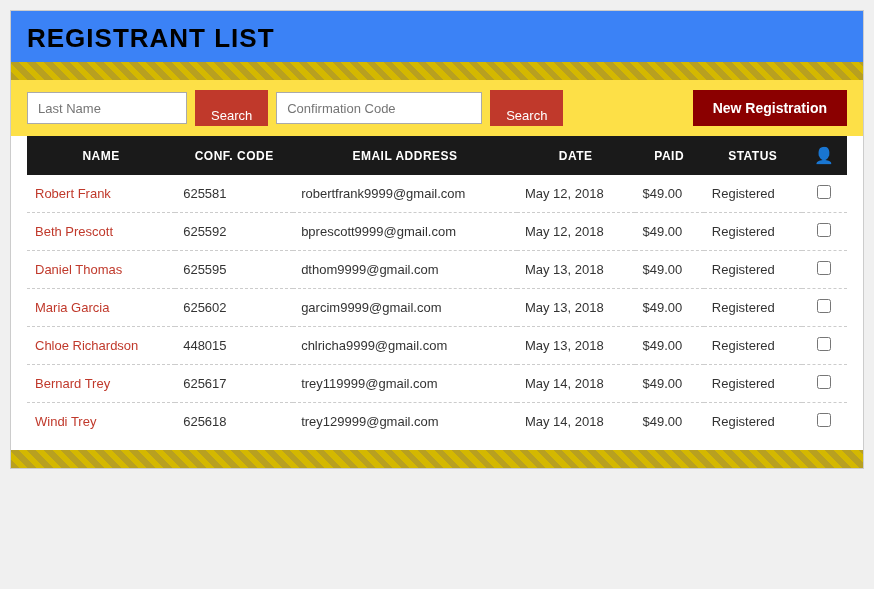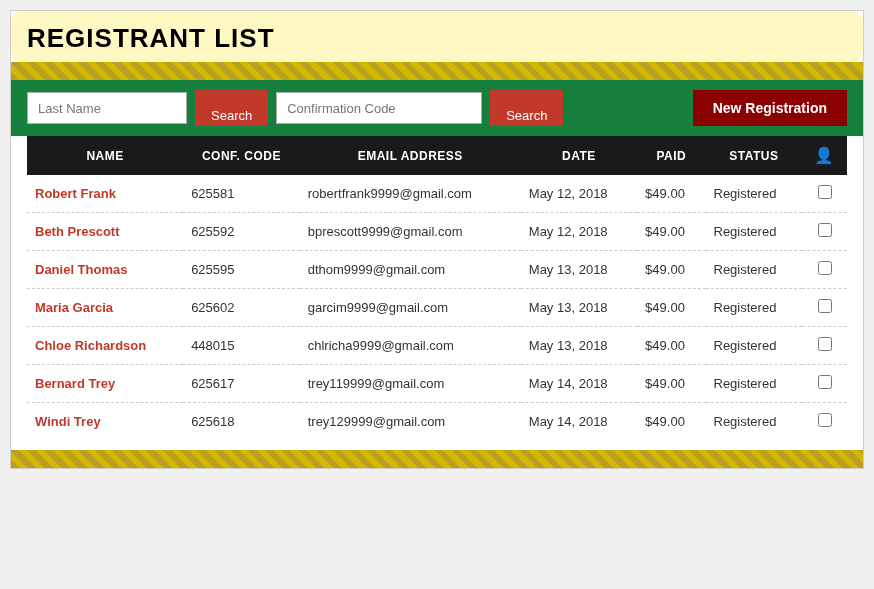--- a/index.html
+++ b/index.html
@@ -11,23 +11,22 @@
       align-items: flex-start;
       min-height: 589px;
       padding: 10px;
     }
     .container {
       width: 854px;
       background: #fff;
       border: 1px solid #ccc;
     }
     .header {
-      background: #fef9c3;
+      background: #3b82f6;
       padding: 12px 16px 8px 16px;
-      border-radius: 11px;
     }
     .header h1 {
       font-size: 26px;
       font-weight: 900;
       color: #000;
       letter-spacing: 1px;
       text-transform: uppercase;
     }
     .gold-bar {
       height: 18px;
@@ -37,21 +36,21 @@
         #b8a020 6px,
         #d4b800 6px,
         #d4b800 12px
       );
     }
     .toolbar {
       display: flex;
       align-items: center;
       padding: 10px 16px;
       gap: 8px;
-      background: #15803d;
+      background: #fde047;
     }
     .toolbar input[type="text"] {
       border: 1px solid #aaa;
       padding: 6px 10px;
       font-size: 13px;
       color: #888;
       height: 32px;
       outline: none;
     }
     .last-name-input {
@@ -107,21 +106,21 @@
       border-bottom: none;
     }
     tbody td {
       padding: 10px 8px;
       font-size: 13px;
       color: #333;
     }
     .name-link {
       color: #c0392b;
       text-decoration: none;
-      font-weight: 700;
+      font-weight: 400;
     }
     .checkbox-cell {
       text-align: center;
     }
     .checkbox-cell input[type="checkbox"] {
       width: 14px;
       height: 14px;
     }
     .icon-header {
       text-align: center;

